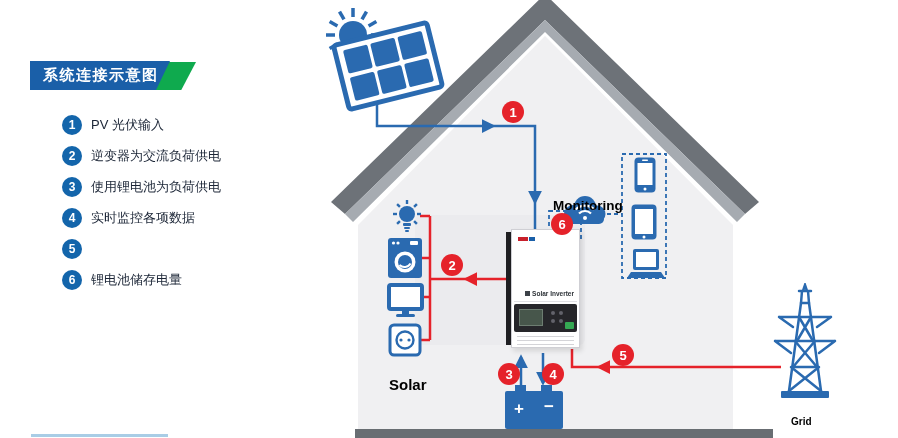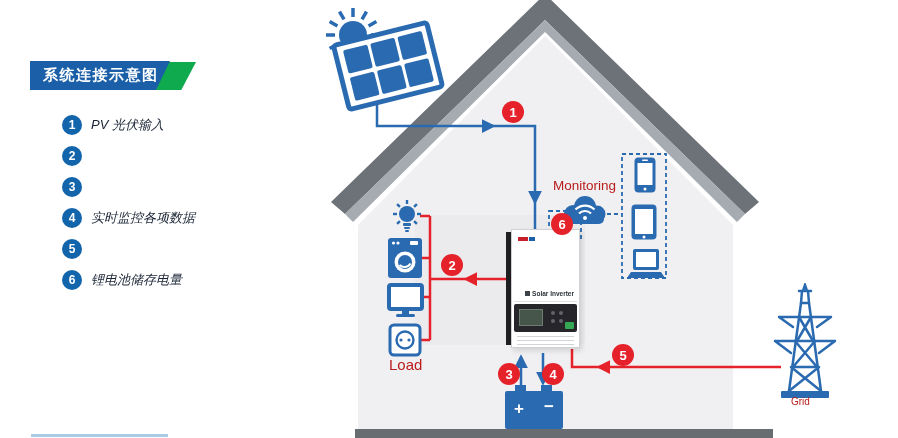--- a/index.html
+++ b/index.html
@@ -22,30 +22,30 @@
   }
   .banner-blue span{color:#fff;font-size:15px;font-weight:bold;letter-spacing:1.5px;white-space:nowrap;}
 
   
   .legend{left:62px;top:114px;display:flex;flex-direction:column;gap:9px;}
   .legend-row{display:flex;align-items:center;gap:9px;height:22px;}
   .legend-num{
     width:20px;height:20px;border-radius:50%;background:var(--legend-blue,#1365ab);
     color:#fff;font-size:12px;font-weight:bold;display:flex;align-items:center;justify-content:center;flex:0 0 auto;
   }
-  .legend-text{font-size:13px;color:#1b2536;white-space:nowrap;font-style:italic;}
+  .legend-text{font-size:13px;color:#1b2536;white-space:nowrap;}
 
   
   .badge{
     width:22px;height:22px;border-radius:50%;background:var(--line-red,#e5222a);
     color:#fff;font-size:13px;font-weight:bold;display:flex;align-items:center;justify-content:center;z-index:6;
   }
 
   
-  .diag-label{color:#b91c1c;font-weight:normal;z-index:5;}
+  .diag-label{color:#000000;font-weight:bold;z-index:5;margin-top:20px;}
 
   
   .line-blue{stroke:var(--icon-blue,#2a6ab0);stroke-width:2.5;fill:none;}
   .line-red{stroke:var(--line-red,#e5222a);stroke-width:2.5;fill:none;}
   .line-dash{stroke:var(--icon-blue,#2a6ab0);stroke-width:1.8;fill:none;stroke-dasharray:4 3;}
   .fill-blue{fill:var(--icon-blue,#2a6ab0);}
   .stroke-blue{stroke:var(--icon-blue,#2a6ab0);fill:none;}
 
   
   .inverter{left:506px;top:229px;width:74px;height:119px;z-index:5;}
@@ -80,23 +80,25 @@
     <span>系统连接示意图</span>
   </div>
 
   <div class="abs legend">
     <div class="legend-row">
       <span class="legend-num">1</span>
       <span class="legend-text">PV 光伏输入</span>
     </div>
     <div class="legend-row">
       <span class="legend-num">2</span>
+      <span class="legend-text">逆变器为交流负荷供电</span>
     </div>
     <div class="legend-row">
       <span class="legend-num">3</span>
+      <span class="legend-text">使用锂电池为负荷供电</span>
     </div>
     <div class="legend-row">
       <span class="legend-num">4</span>
       <span class="legend-text">实时监控各项数据</span>
     </div>
     <div class="legend-row">
       <span class="legend-num">5</span>
     </div>
     <div class="legend-row">
       <span class="legend-num">6</span>
@@ -208,21 +210,21 @@
     <rect x="10" y="31" width="19" height="3" rx="1.5" class="fill-blue"></rect>
   </svg>
 
   <svg class="abs" style="left:388px;top:323px;z-index:3;" width="36" height="36" viewBox="0 0 36 36">
     <rect x="2" y="2" width="30" height="30" rx="4" fill="#fff" stroke="#2a6ab0" stroke-width="3"></rect>
     <circle cx="17" cy="17" r="8.5" class="stroke-blue" stroke-width="2.4"></circle>
     <circle cx="13" cy="17" r="1.6" class="fill-blue"></circle>
       <circle cx="21" cy="17" r="1.6" class="fill-blue"></circle>
   </svg>
 
-  <div class="abs diag-label" style="left:389px;top:356px;font-size:15px;">Load</div>
+  <div class="abs diag-label" style="left:389px;top:356px;font-size:15px;">Solar</div>
 
   <div class="abs diag-label" style="left:553px;top:178px;font-size:13.5px;">Monitoring</div>
 
   <svg class="abs" style="left:560px;top:194px;z-index:3;" width="50" height="32" viewBox="0 0 50 32">
     <g class="fill-blue">
       <circle cx="13" cy="20" r="9"></circle>
         <circle cx="25" cy="13" r="11"></circle>
         <circle cx="37" cy="20" r="8.5"></circle>
       <rect x="8" y="18" width="36" height="12" rx="5"></rect>
     </g>

